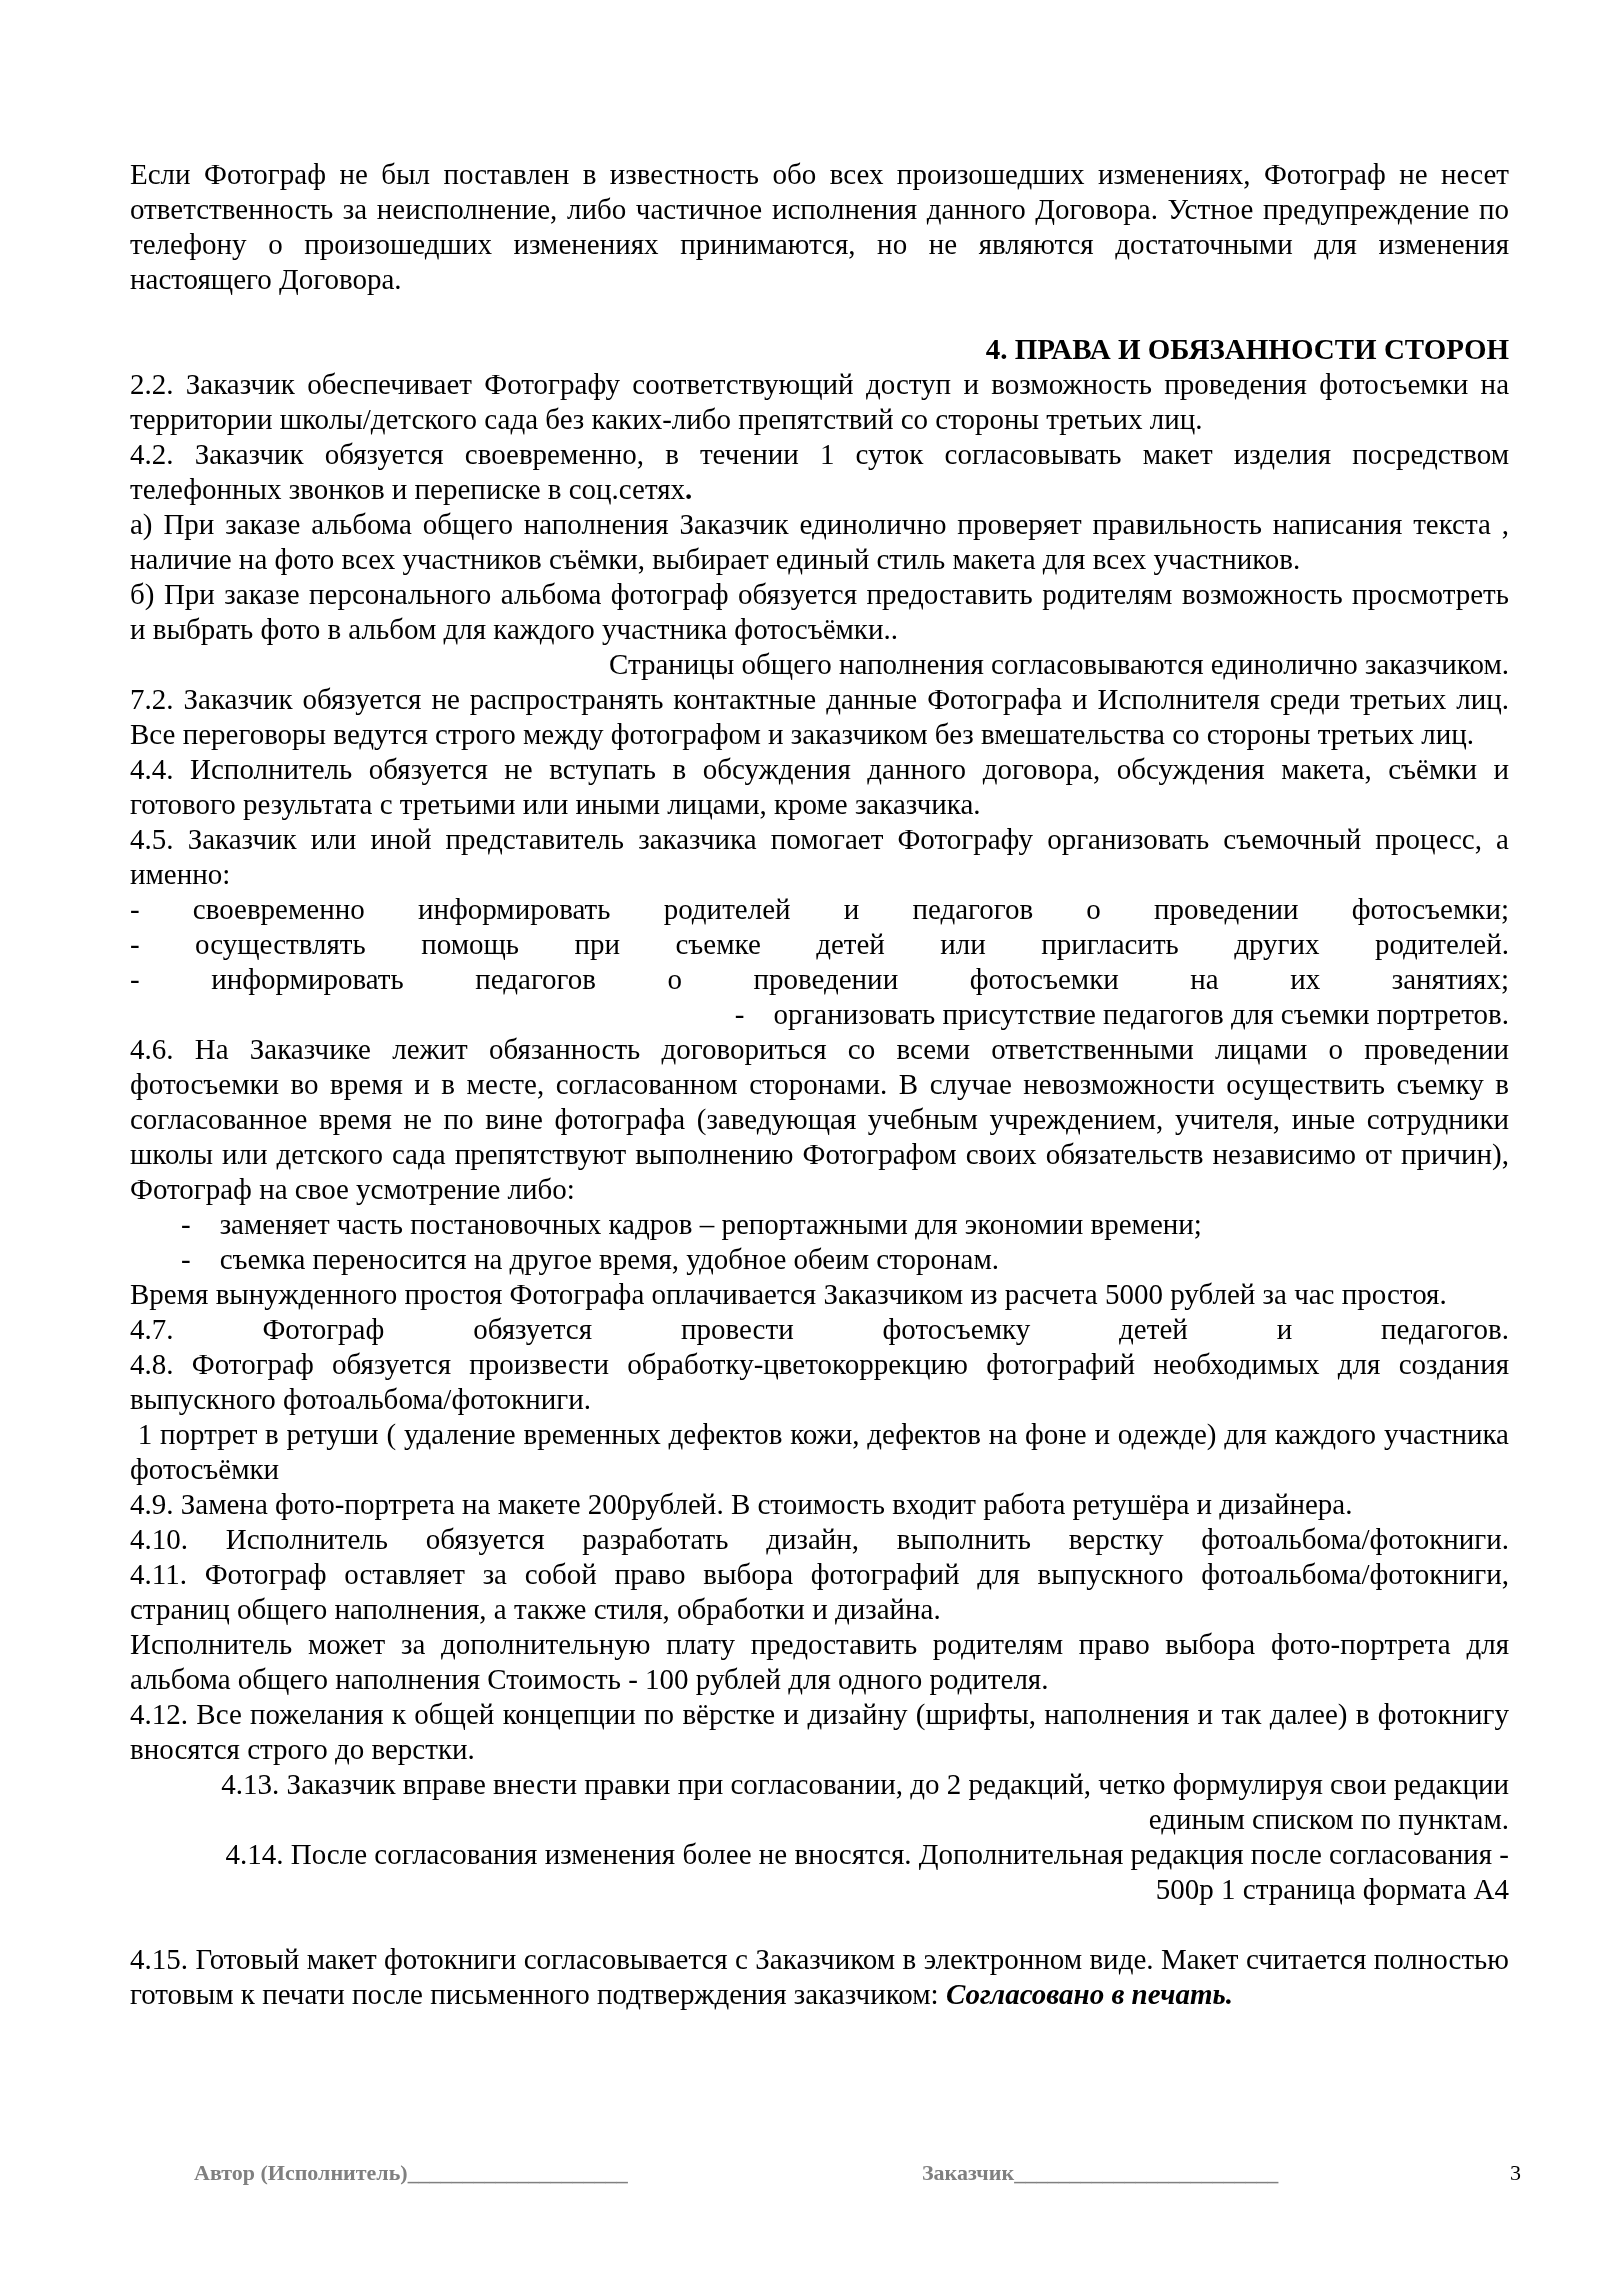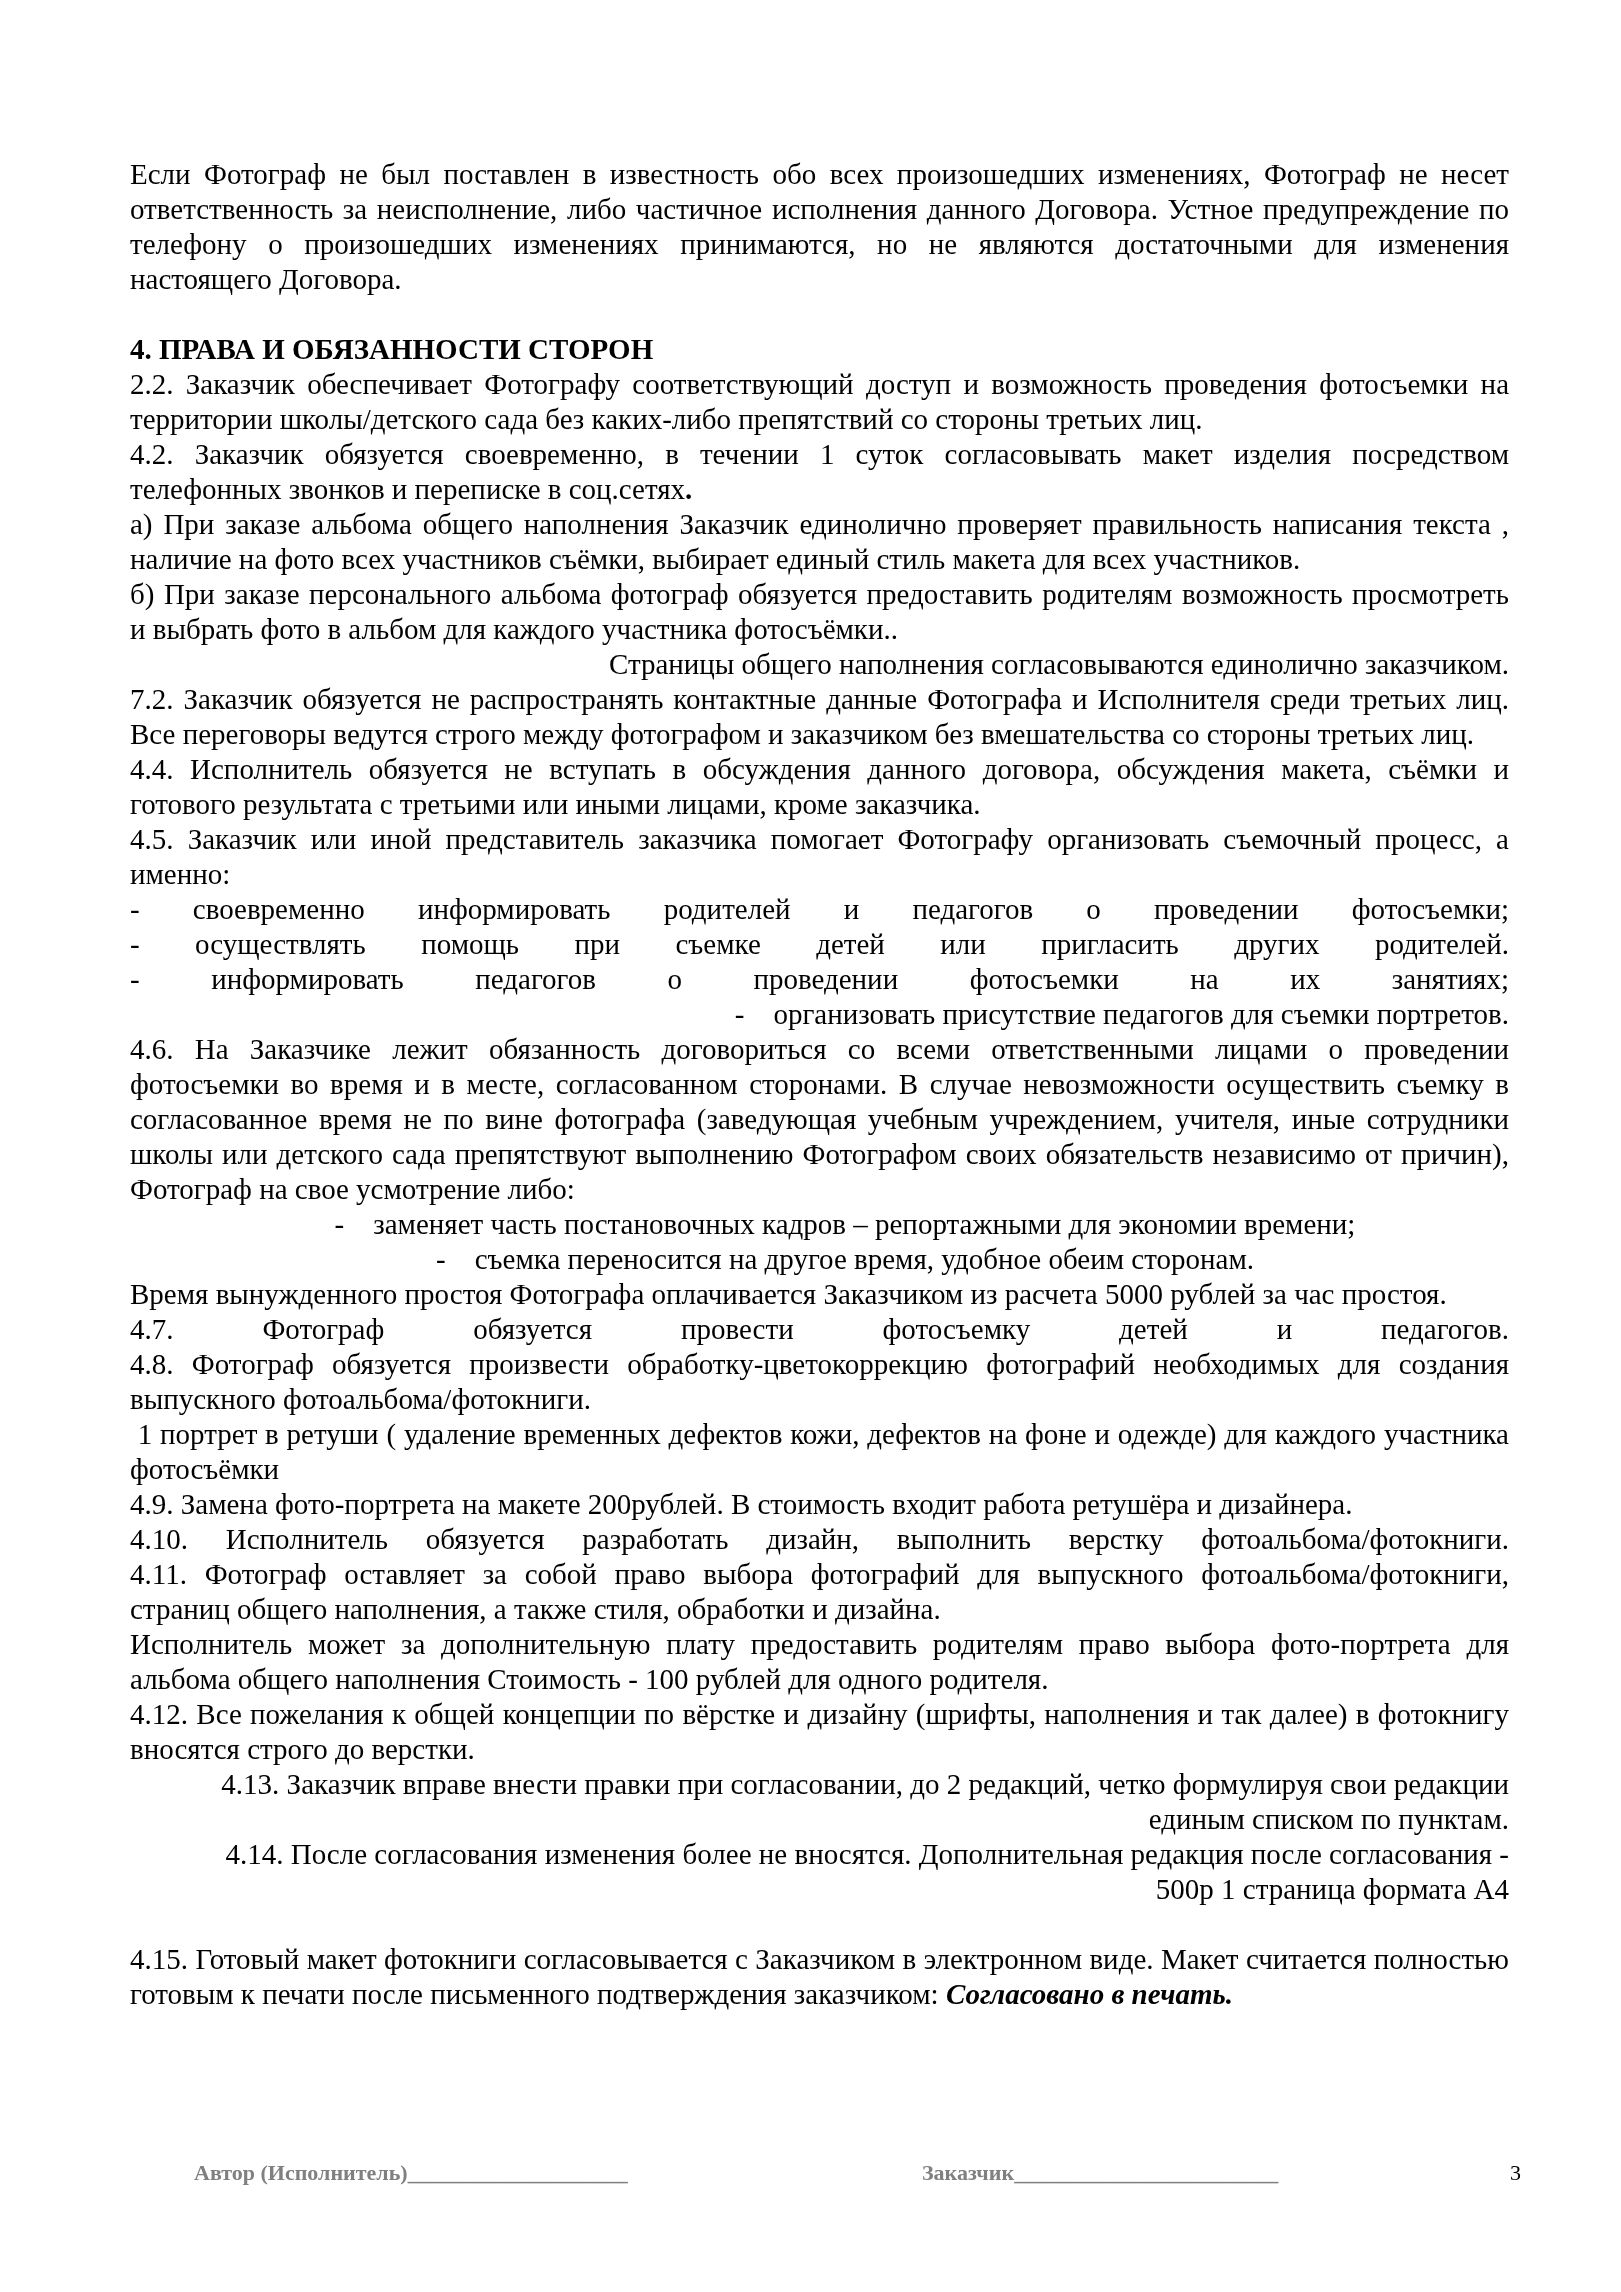--- a/index.html
+++ b/index.html
@@ -18,22 +18,22 @@
     left: 130px;
     top: 157px;
     width: 1379px;
     font-size: 29px;
     line-height: 35px;
   }
   .para { margin: 0; }
   .justify { text-align: justify; }
   .justify-last { text-align: justify; text-align-last: justify; }
   .left { text-align: right; margin-left: 48px; }
-  .heading { text-align: left; font-weight: bold; }
-  .indent { text-align: center; padding-left: 51px; }
+  .heading { text-align: right; font-weight: bold; }
+  .indent { text-align: left; padding-left: 51px; }
   .gap-top { margin-top: 35px; }
   .footer {
     position: absolute;
     left: 194px;
     right: 112px;
     top: 2160px;
     height: 39px;
     font-size: 22px;
     font-weight: bold;
     color: #808080;

